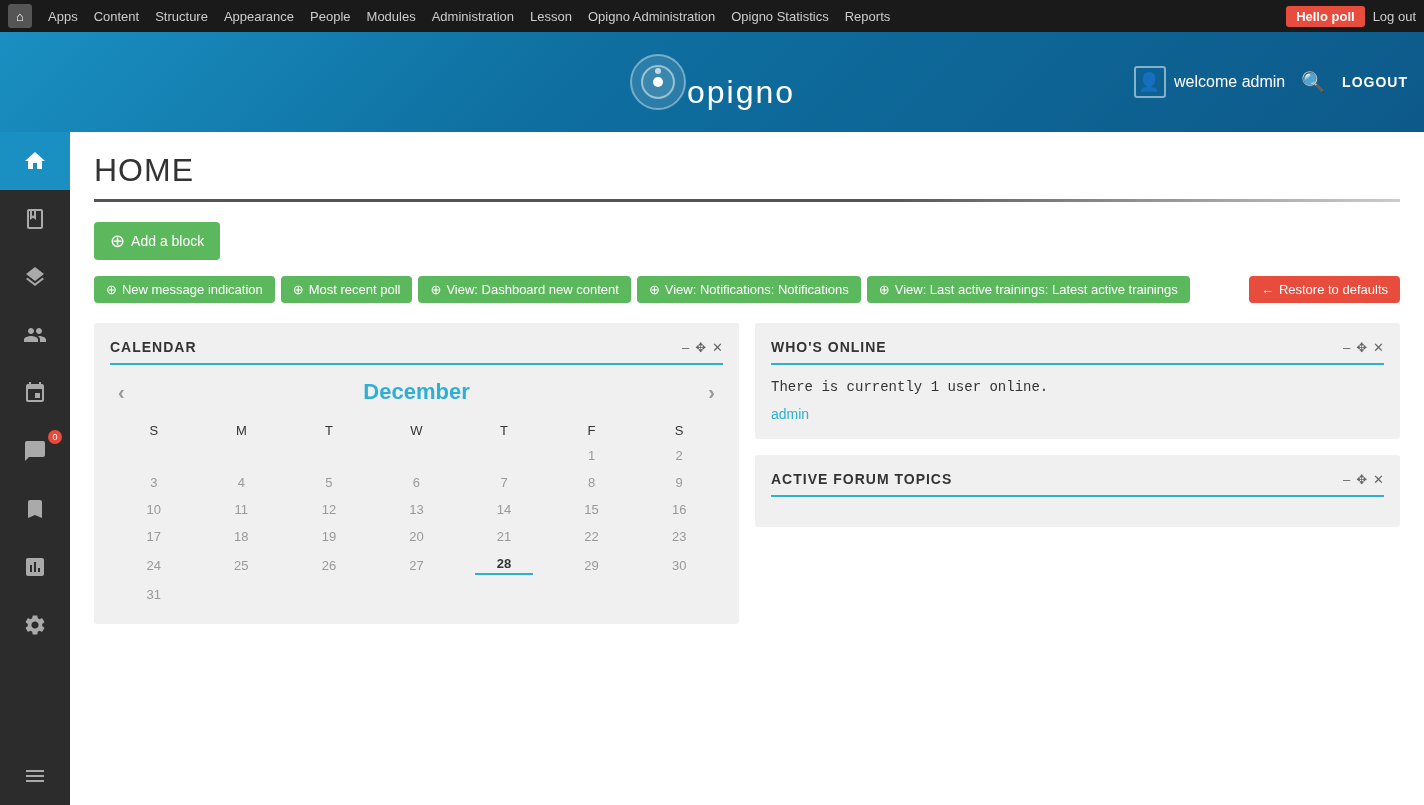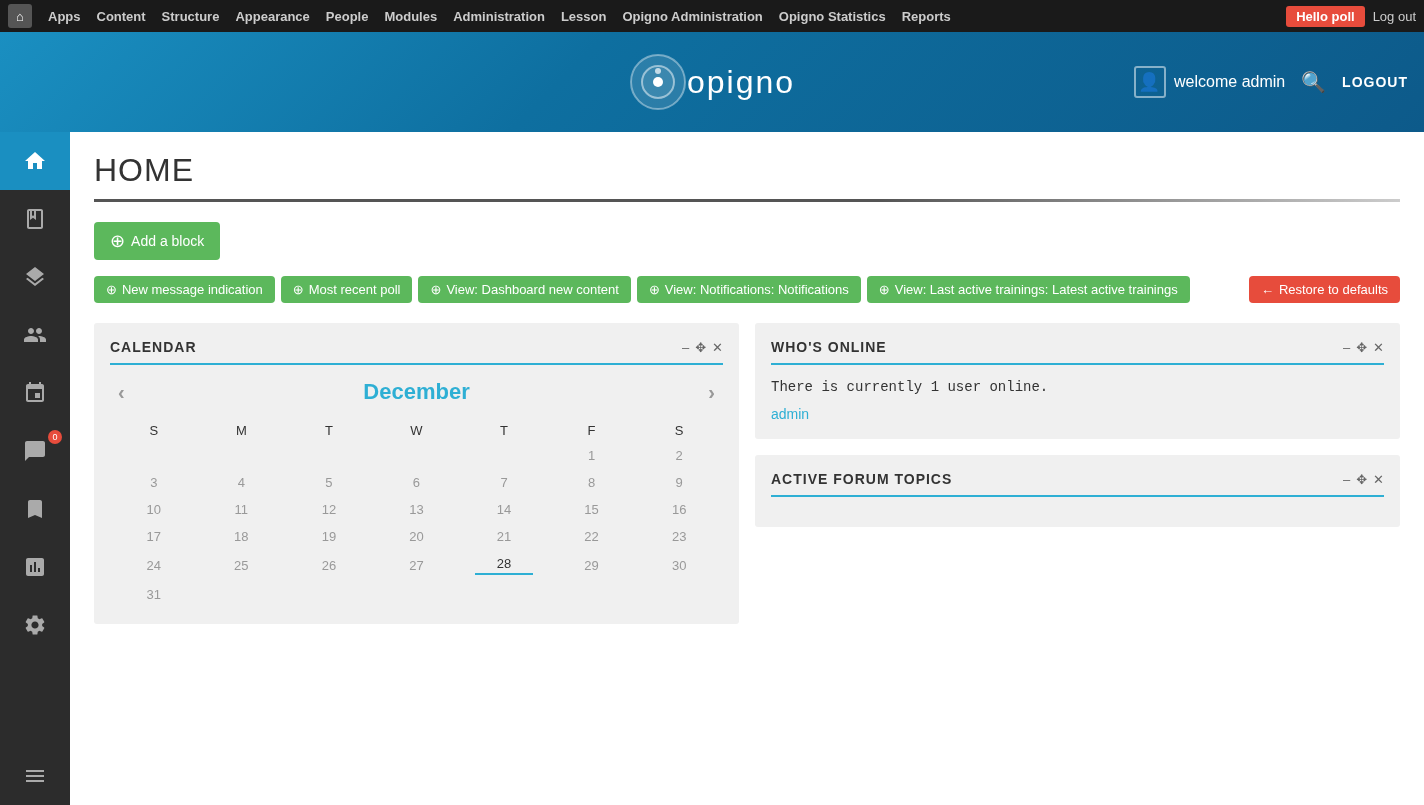--- a/index.html
+++ b/index.html
@@ -23,21 +23,20 @@
       align-items: center;
       justify-content: center;
       color: #fff;
       font-size: 13px;
     }
     .admin-bar-item {
       color: #ccc;
       font-size: 13px;
       cursor: pointer;
       white-space: nowrap;
-      font-weight: bold;
     }
     .admin-bar-right {
       margin-left: auto;
       display: flex;
       align-items: center;
       gap: 8px;
     }
     .hello-admin-badge {
       background: #e74c3c;
       color: #fff;
@@ -56,21 +55,21 @@
     .site-header {
       background: linear-gradient(135deg, #1a8fc1 0%, #0e6fa0 40%, #0d5a8a 100%);
       height: 100px;
       display: flex;
       align-items: center;
       justify-content: center;
       position: relative;
     }
     .site-logo {
       display: flex;
-      align-items: center;
+      align-items: flex-end;
     }
     .logo-text {
       color: #fff;
       font-size: 32px;
       font-weight: 300;
       letter-spacing: 2px;
     }
     .header-right {
       position: absolute;
       right: 16px;
@@ -280,21 +279,21 @@
       font-weight: normal;
     }
     .cal-grid td {
       text-align: center;
       font-size: 13px;
       color: #999;
       padding: 6px 2px;
     }
     .cal-grid td.today {
       color: #333;
-      font-weight: normal;
+      font-weight: bold;
       position: relative;
     }
     .cal-grid td.today::after {
       content: '';
       display: block;
       width: 70%;
       height: 2px;
       background: #2eafd4;
       margin: 2px auto 0;
     }

